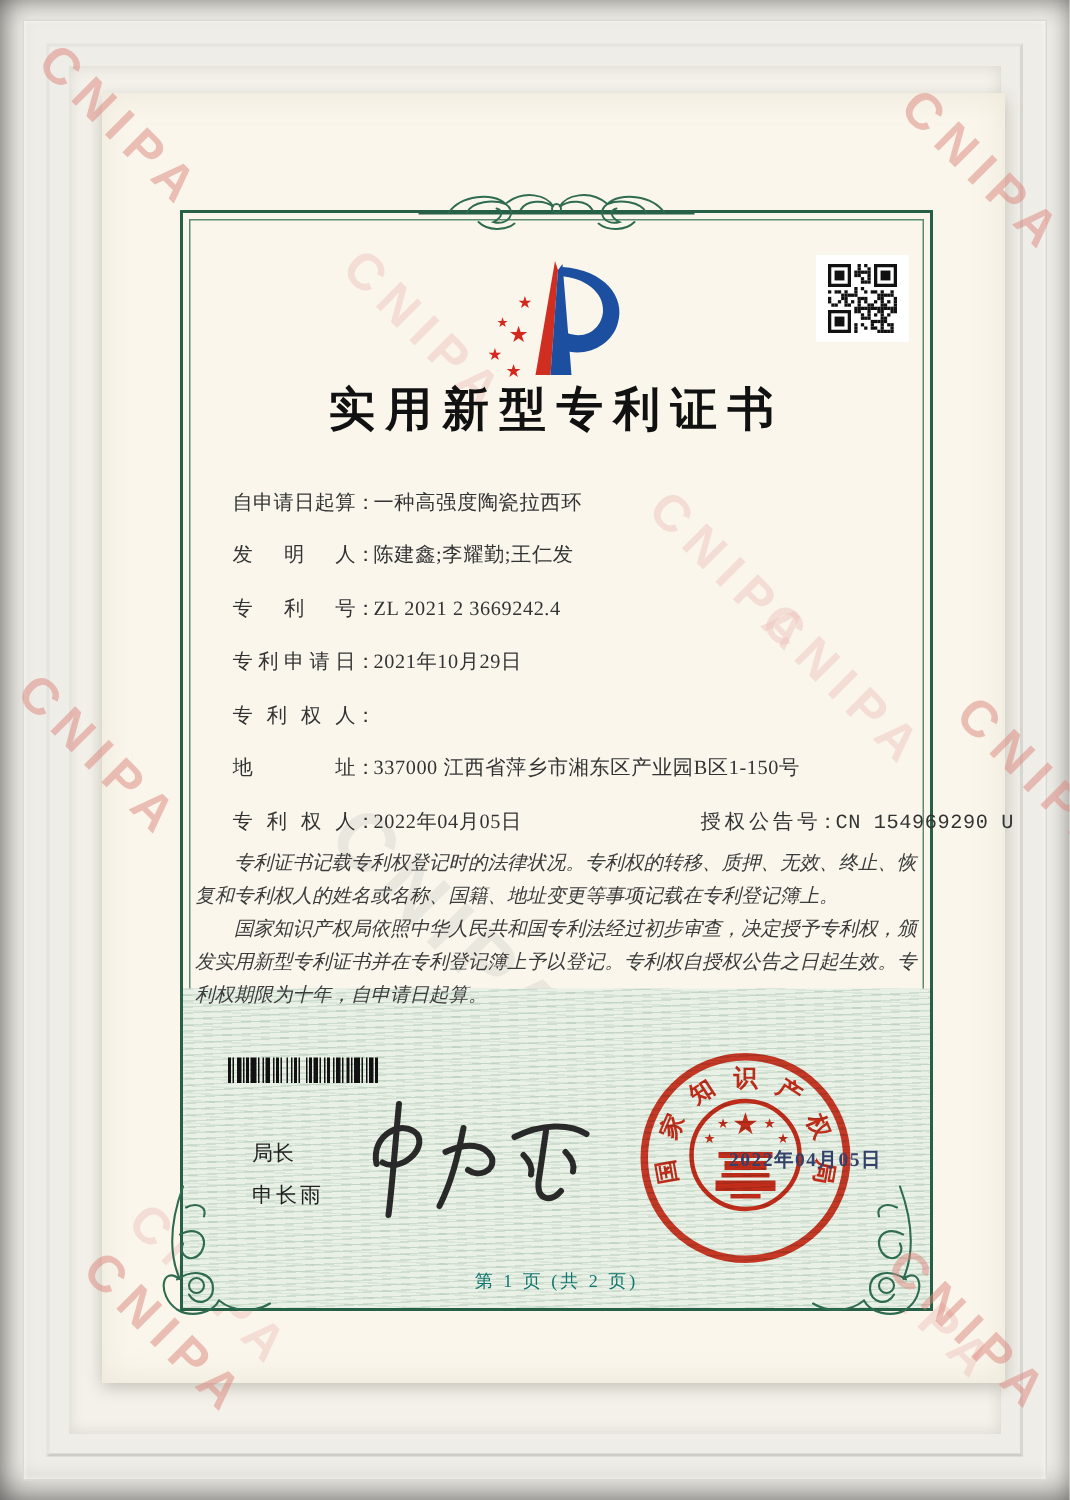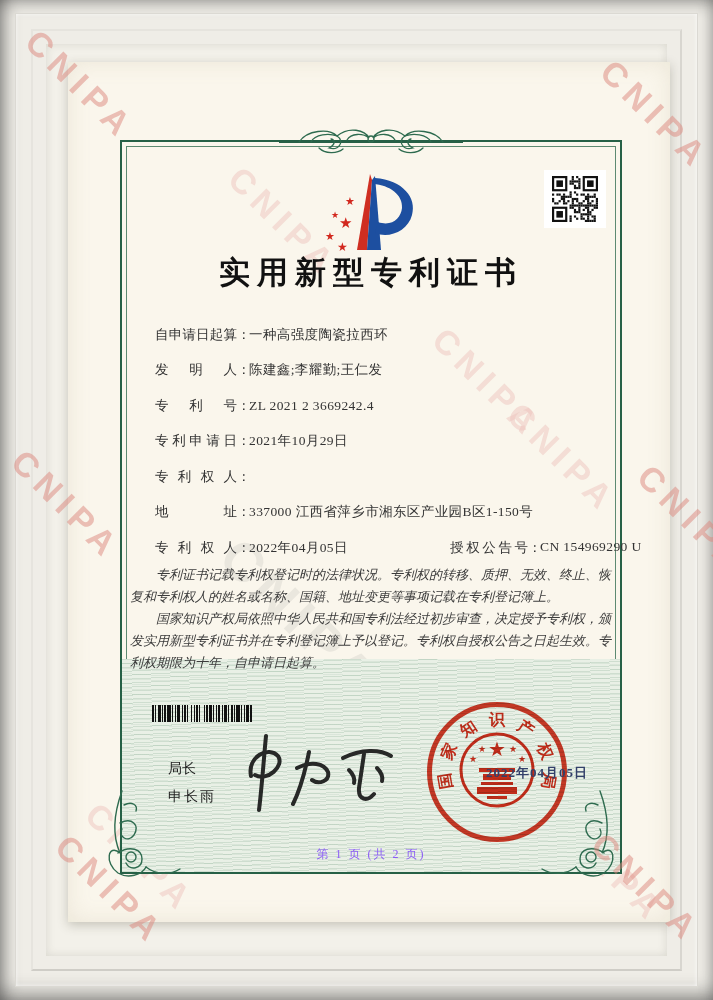--- a/index.html
+++ b/index.html
@@ -34,21 +34,21 @@
   
   .certno{position:absolute;left:87px;top:112px;font-size:13px;letter-spacing:2px;color:#3a3a3a;}
   .title{position:absolute;left:52px;top:190px;width:502px;text-align:center;
     font-size:31px;font-weight:700;letter-spacing:7px;color:#111;}
   .rows{position:absolute;left:87px;top:255px;width:472px;}
   .frow{position:relative;height:35.5px;display:flex;align-items:center;font-size:13.5px;color:#333;}
   .flabel{display:inline-block;width:82px;text-align:justify;text-align-last:justify;
     text-justify:inter-ideograph;white-space:nowrap;overflow:hidden;}
   .fcolon{width:12px;}
   .fvalue{letter-spacing:.4px;white-space:nowrap;}
-  .g2{position:absolute;left:295px;display:flex;align-items:flex-start;}
+  .g2{position:absolute;left:312px;display:flex;align-items:flex-end;font-family:Liberation Mono, monospace;}
   .g2 .flabel{width:78px;}
   .paras{position:absolute;left:62px;top:502px;width:484px;font-style:italic;
     font-size:13px;line-height:22px;color:#3b3b3b;}
   .paras p{margin:0;text-indent:2em;}
   
   .barcode{position:absolute;left:84px;top:643px;width:154px;height:17px;display:flex;align-items:stretch;}
   .barcode i{display:block;height:100%;}
   .bar{background:#111;}
   
   .dtitle{position:absolute;left:100px;top:698px;font-size:14px;color:#222;
@@ -59,21 +59,21 @@
   
   .seal{position:absolute;left:359px;top:640px;width:140px;height:140px;mix-blend-mode:multiply;}
   .seal-ring{position:absolute;inset:0;border:5px solid #d5301d;border-radius:50%;opacity:.95;}
   .seal-char{position:absolute;left:50%;top:50%;width:18px;height:18px;margin:-9px 0 0 -9px;
     color:#d5301d;font-size:16px;font-weight:700;text-align:center;line-height:18px;}
   .emblem{position:absolute;left:30px;top:26px;}
   .seal-date{position:absolute;left:365px;top:702px;width:208px;text-align:center;
     font-size:13px;font-weight:700;letter-spacing:1px;color:#33406a;z-index:5;}
   
   .pageinfo{position:absolute;left:52px;top:784px;width:502px;text-align:center;
-    font-size:12px;letter-spacing:2px;color:#8b5cf6;}
+    font-size:12px;letter-spacing:2px;color:#0f766e;}
   .notepatch{position:absolute;left:212px;top:810px;width:156px;height:36px;background:#fdfbf3;
     display:flex;align-items:center;justify-content:center;}
   .note{font-style:italic;font-size:13px;letter-spacing:2px;color:#333;}
   
   .qrpatch{position:absolute;left:476px;top:108px;width:62px;height:58px;background:#fff;
     display:flex;align-items:center;justify-content:center;}
   
   .orn-top{position:absolute;left:211px;top:62px;}
   .orn-bl{position:absolute;left:30px;top:721px;}
   .orn-br{position:absolute;left:468px;top:721px;transform:scaleX(-1);}

